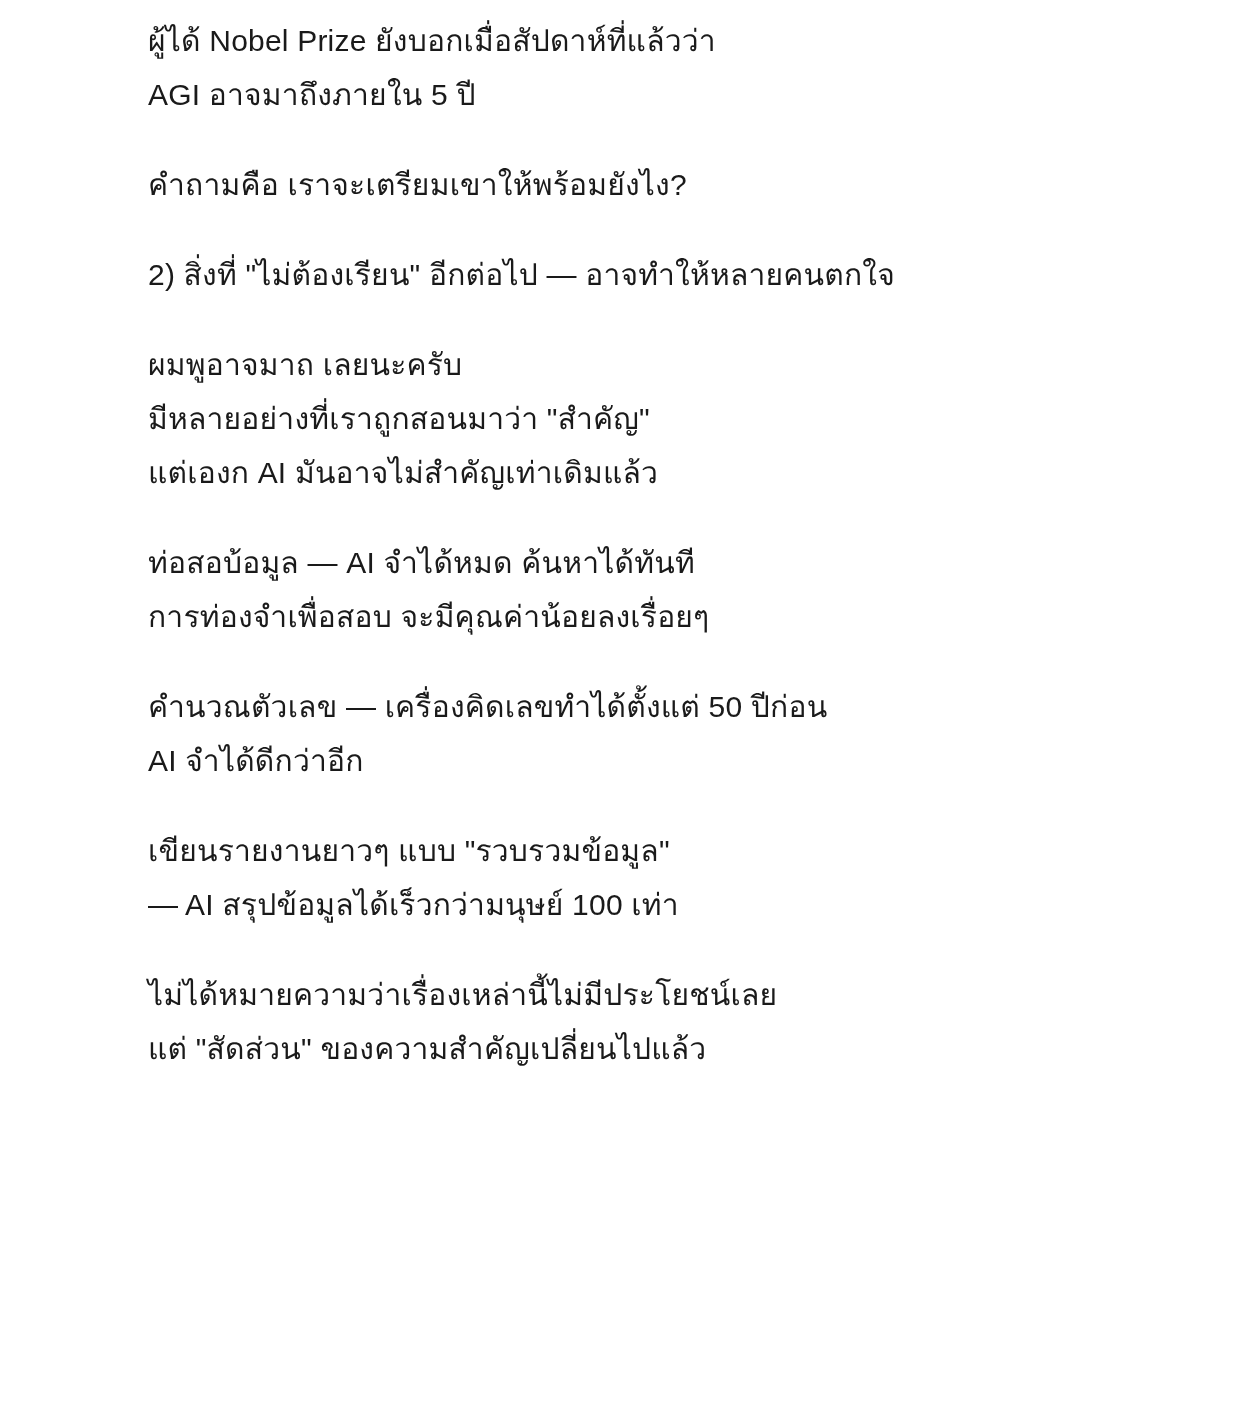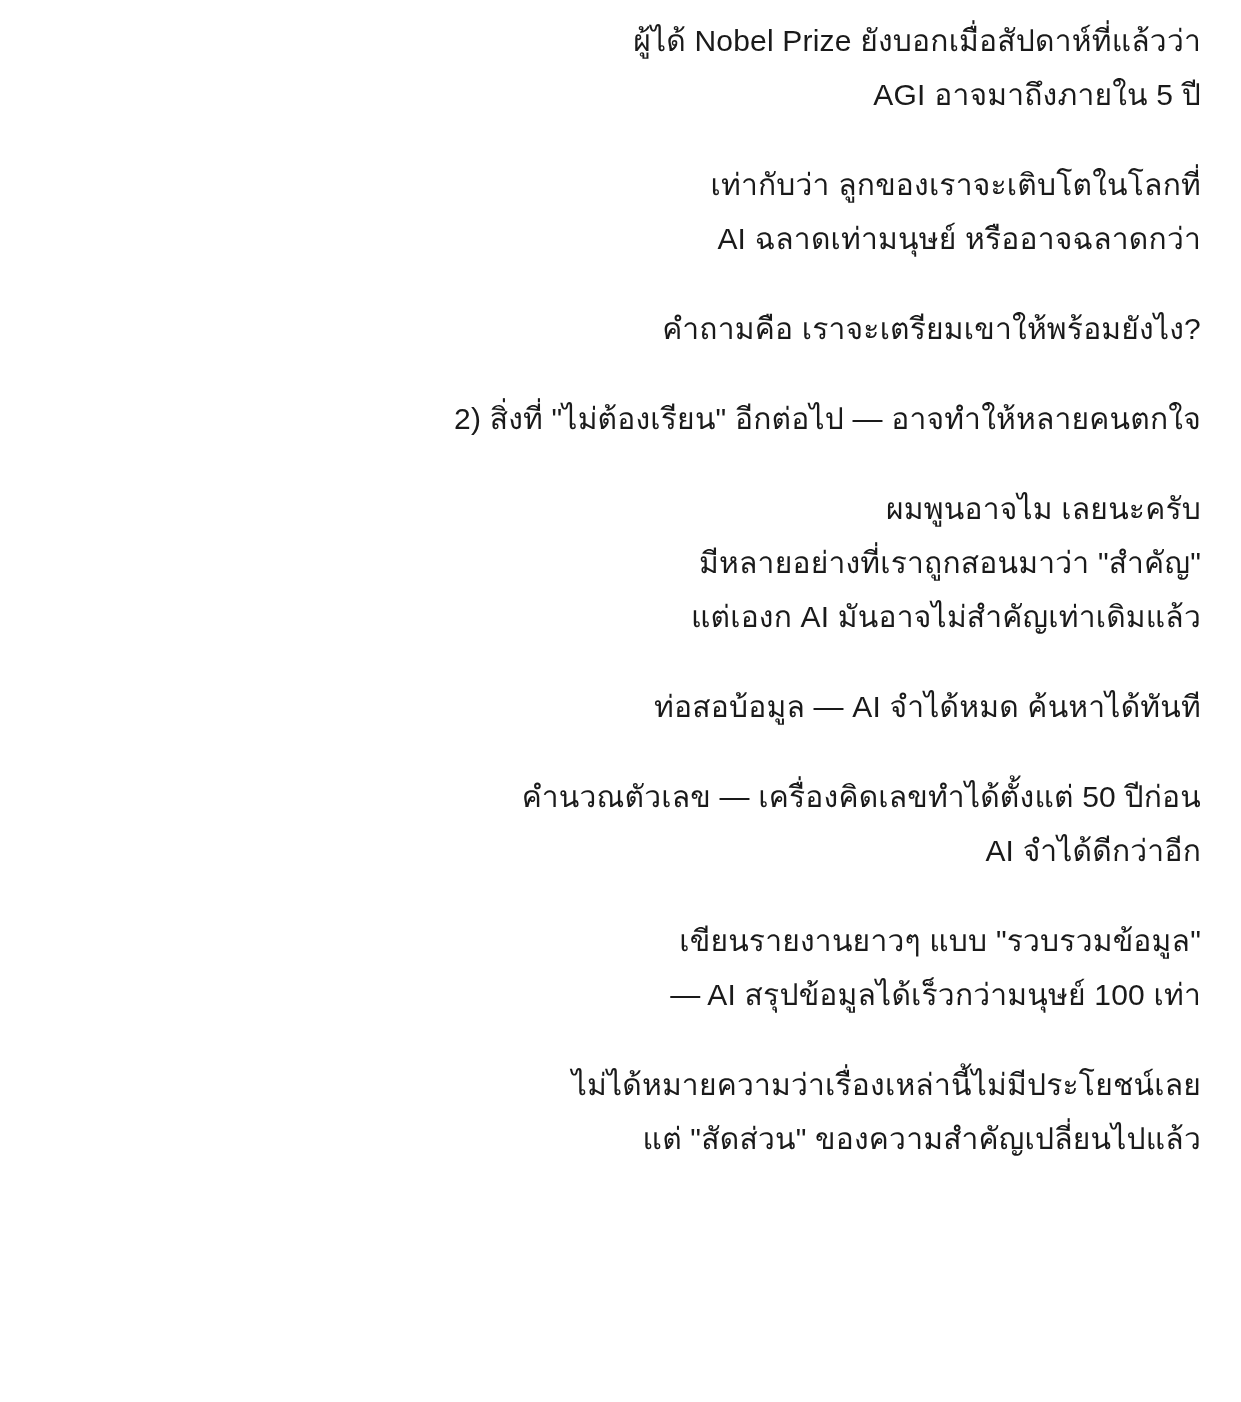--- a/index.html
+++ b/index.html
@@ -21,54 +21,50 @@
   .para {
     margin: 0 0 36px 0;
     font-size: 30px;
     line-height: 54px;
     font-weight: 400;
     letter-spacing: 0.2px;
   }
   .line {
     display: block;
     white-space: nowrap;
-    text-align: right;
   }
 </style>
 </head>
 <body>
 
 <main class="doc">
 
   <p class="para">
     <span class="line">ผู้ได้ Nobel Prize ยังบอกเมื่อสัปดาห์ที่แล้วว่า</span>
     <span class="line">AGI อาจมาถึงภายใน 5 ปี</span>
   </p>
 
-  <p class="para">
-    <span class="line">เท่ากับว่า ลูกของเราจะเติบโตในโลกที่</span>
-    <span class="line">AI ฉลาดเท่ามนุษย์ หรืออาจฉลาดกว่า</span>
-  </p>
 
   <p class="para">
     <span class="line">คำถามคือ เราจะเตรียมเขาให้พร้อมยังไง?</span>
   </p>
 
   <p class="para">
     <span class="line">2) สิ่งที่ "ไม่ต้องเรียน" อีกต่อไป — อาจทำให้หลายคนตกใจ</span>
   </p>
 
   <p class="para">
-    <span class="line">ผมพูนอาจไม เลยนะครับ</span>
+    <span class="line">ผมพูอาจมาถ เลยนะครับ</span>
     <span class="line">มีหลายอย่างที่เราถูกสอนมาว่า "สำคัญ"</span>
     <span class="line">แต่เองก AI มันอาจไม่สำคัญเท่าเดิมแล้ว</span>
   </p>
 
   <p class="para">
     <span class="line">ท่อสอบ้อมูล — AI จำได้หมด ค้นหาได้ทันที</span>
+    <span class="line">การท่องจำเพื่อสอบ จะมีคุณค่าน้อยลงเรื่อยๆ</span>
   </p>
 
   <p class="para">
     <span class="line">คำนวณตัวเลข — เครื่องคิดเลขทำได้ตั้งแต่ 50 ปีก่อน</span>
     <span class="line">AI จำได้ดีกว่าอีก</span>
   </p>
 
   <p class="para">
     <span class="line">เขียนรายงานยาวๆ แบบ "รวบรวมข้อมูล"</span>
     <span class="line">— AI สรุปข้อมูลได้เร็วกว่ามนุษย์ 100 เท่า</span>

